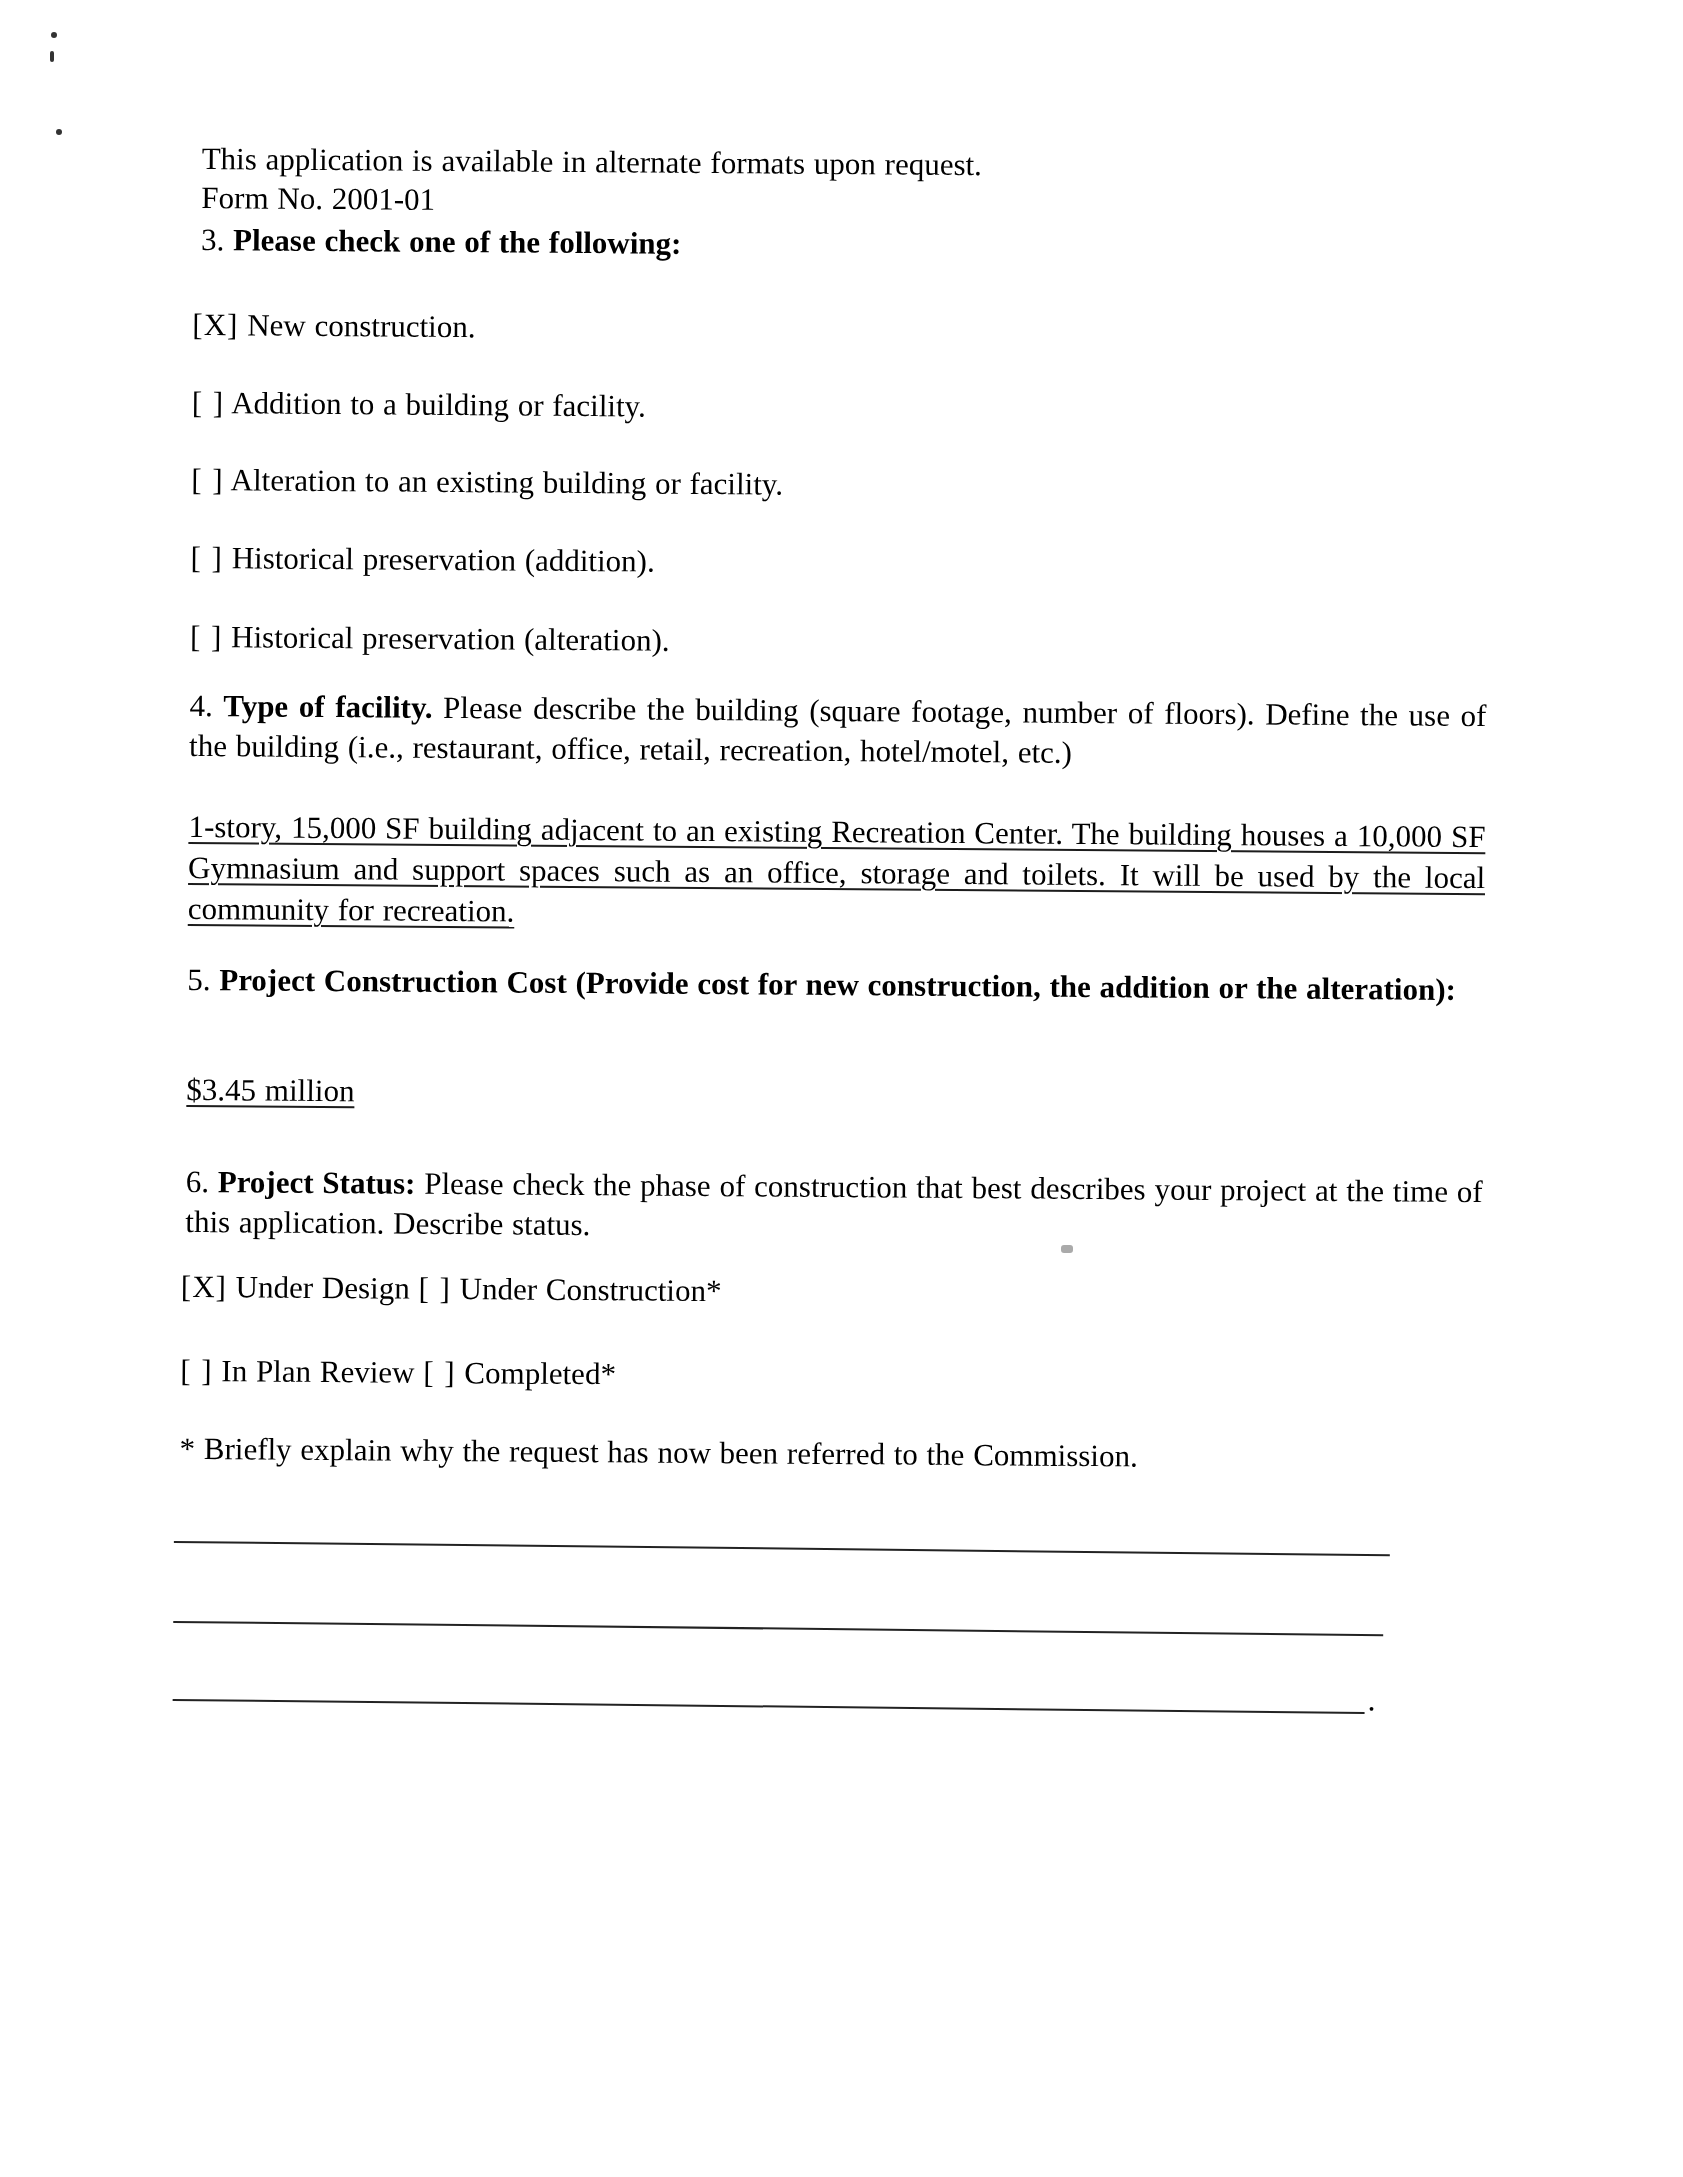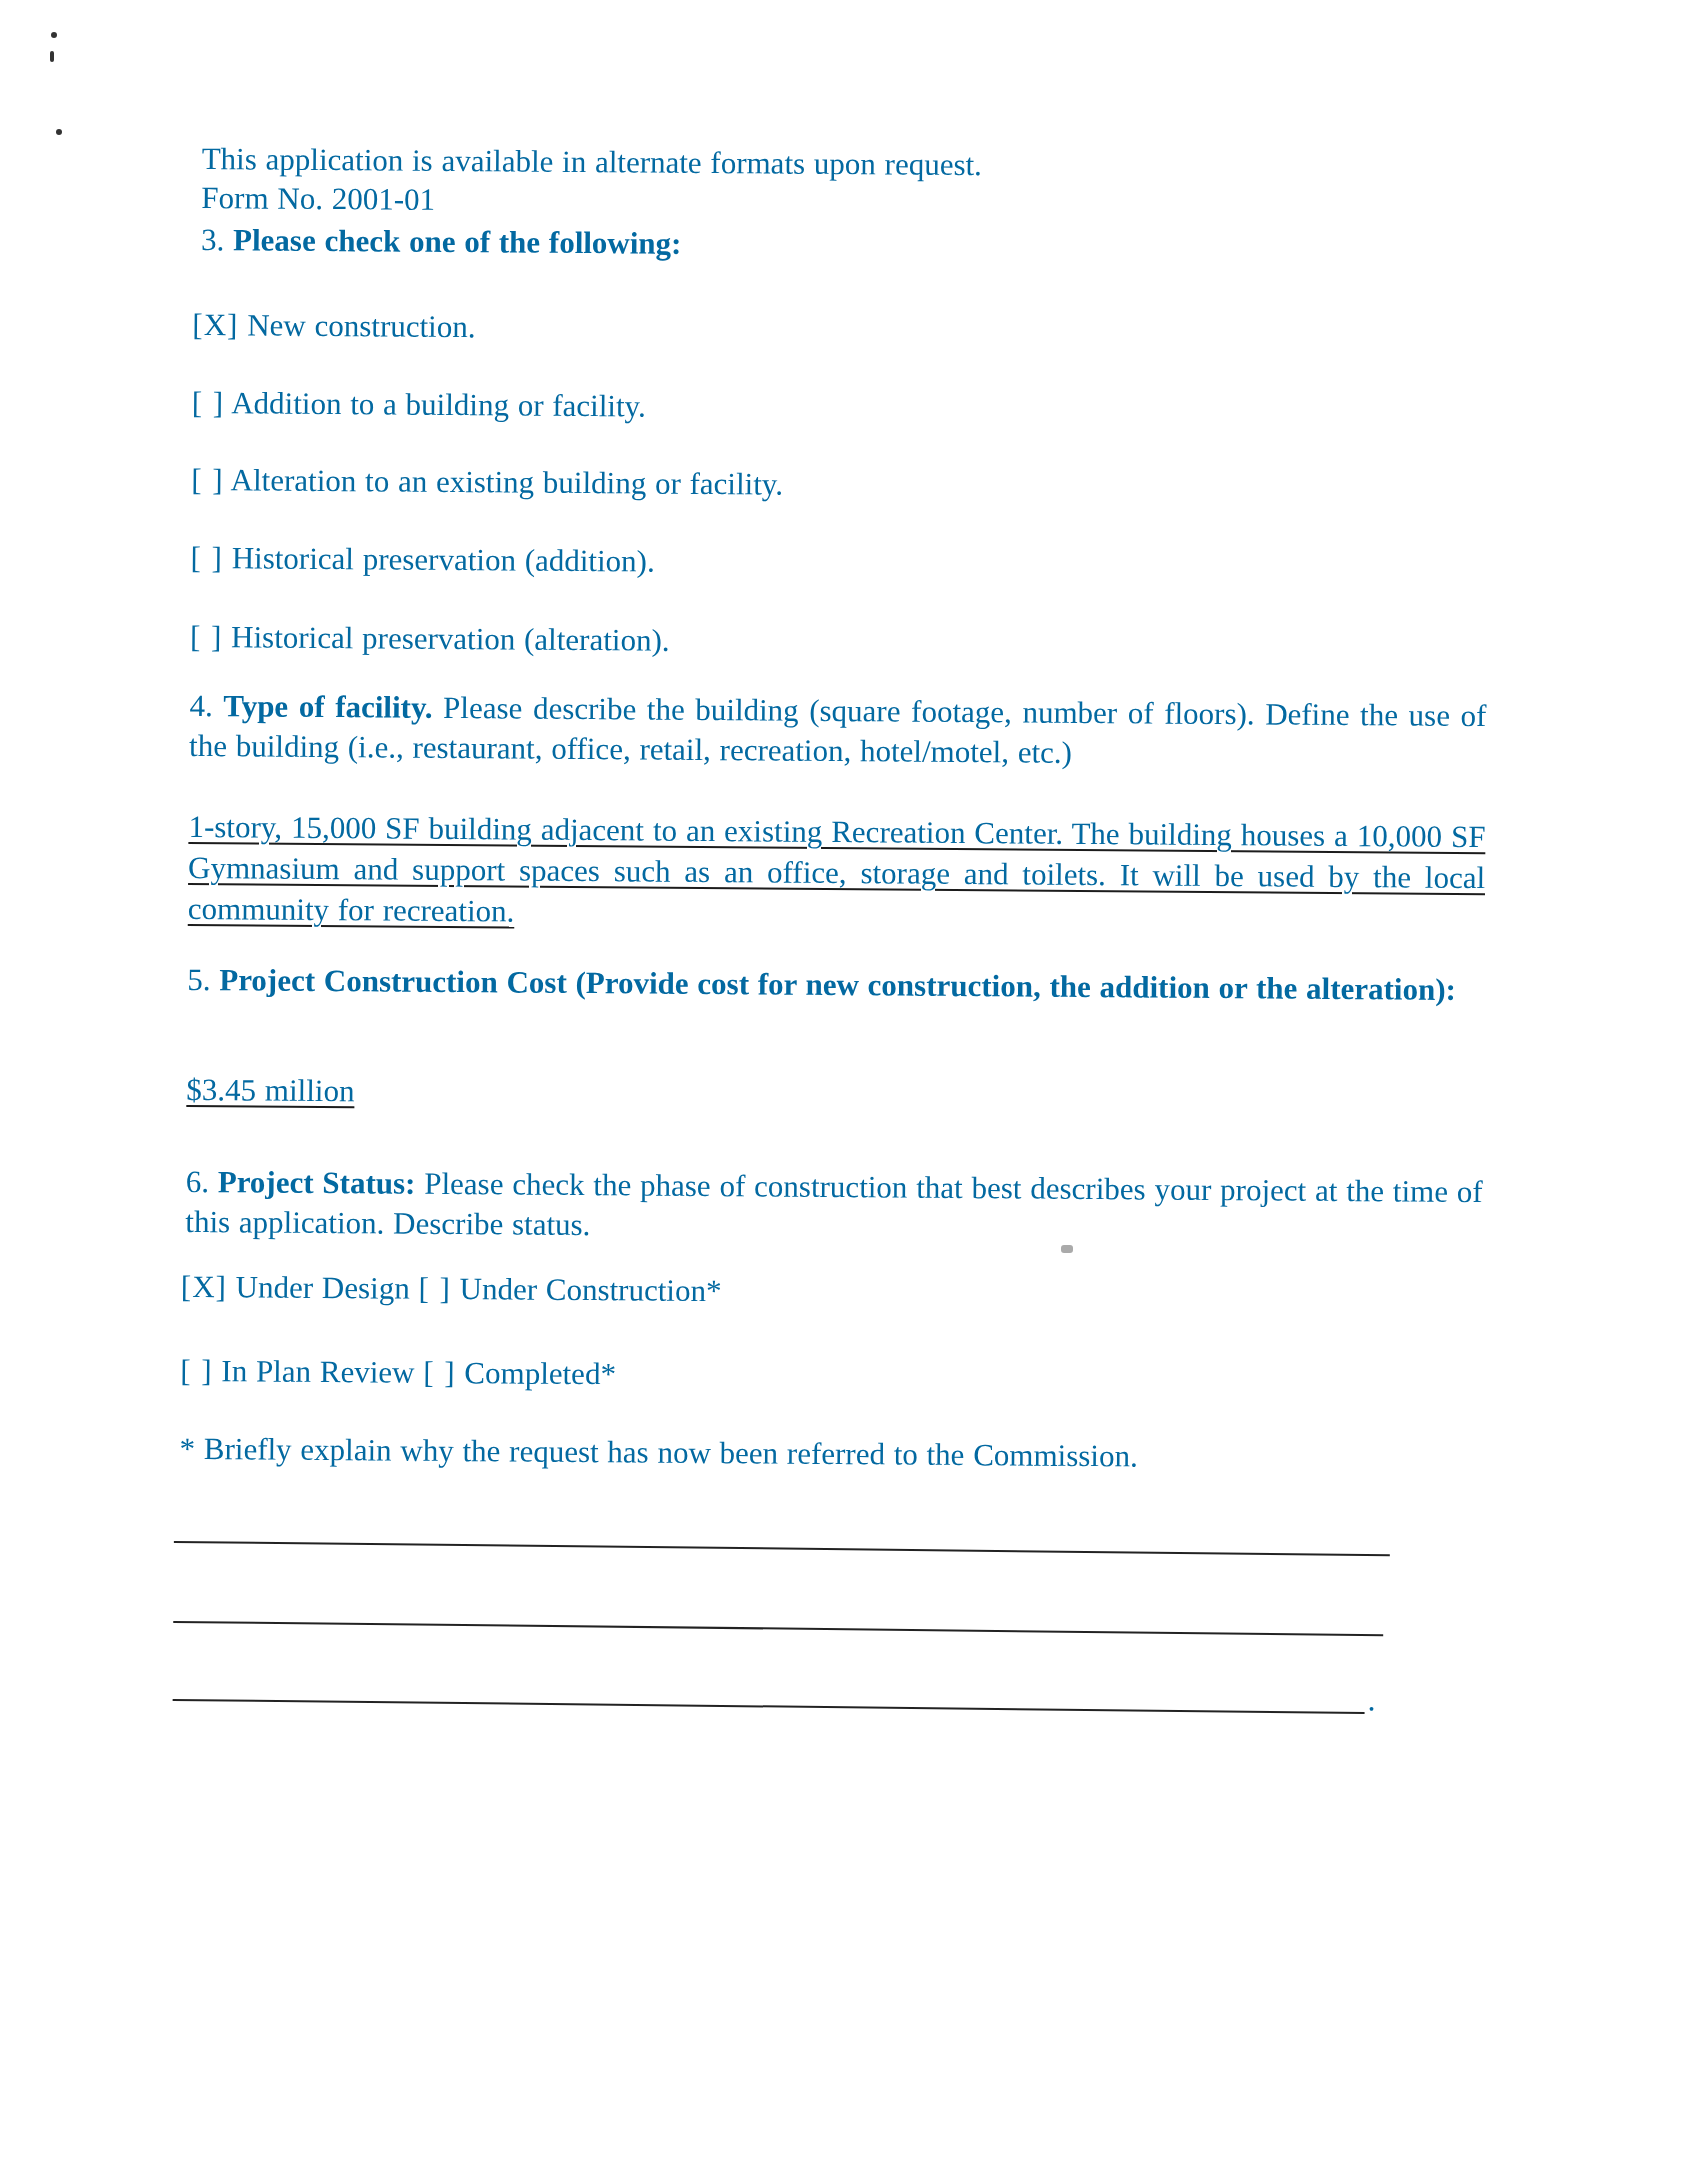--- a/index.html
+++ b/index.html
@@ -2,21 +2,21 @@
 <html><head>
 <meta charset="utf-8">
 <style>
   html,body { margin:0; padding:0; background:#e8e8e8; }
   .page {
     position:relative;
     width:1683px; height:2177px;
     background:#ffffff;
     overflow:hidden;
     font-family:"Liberation Serif","DejaVu Serif",serif;
-    color:#0369a1;
+    color:#000000;
     word-spacing:1px;
   }
   .content {
     position:absolute;
     left:195px; top:0;
     width:1297px; height:2177px;
     transform:rotate(0.45deg);
     transform-origin:0 0;
   }
   .blk { position:absolute; left:0; font-size:31px; line-height:40px; }

